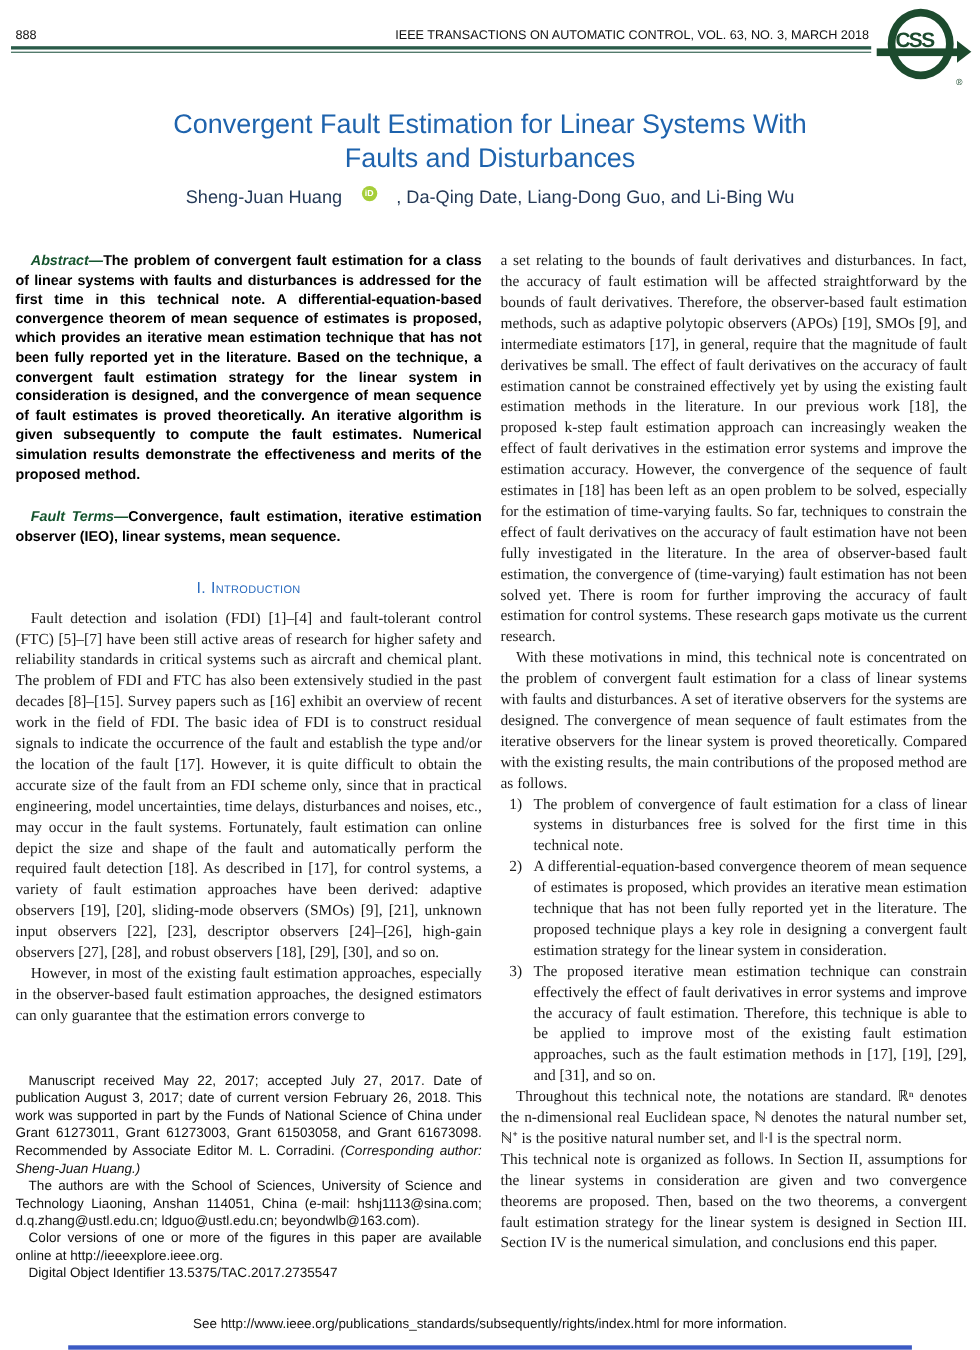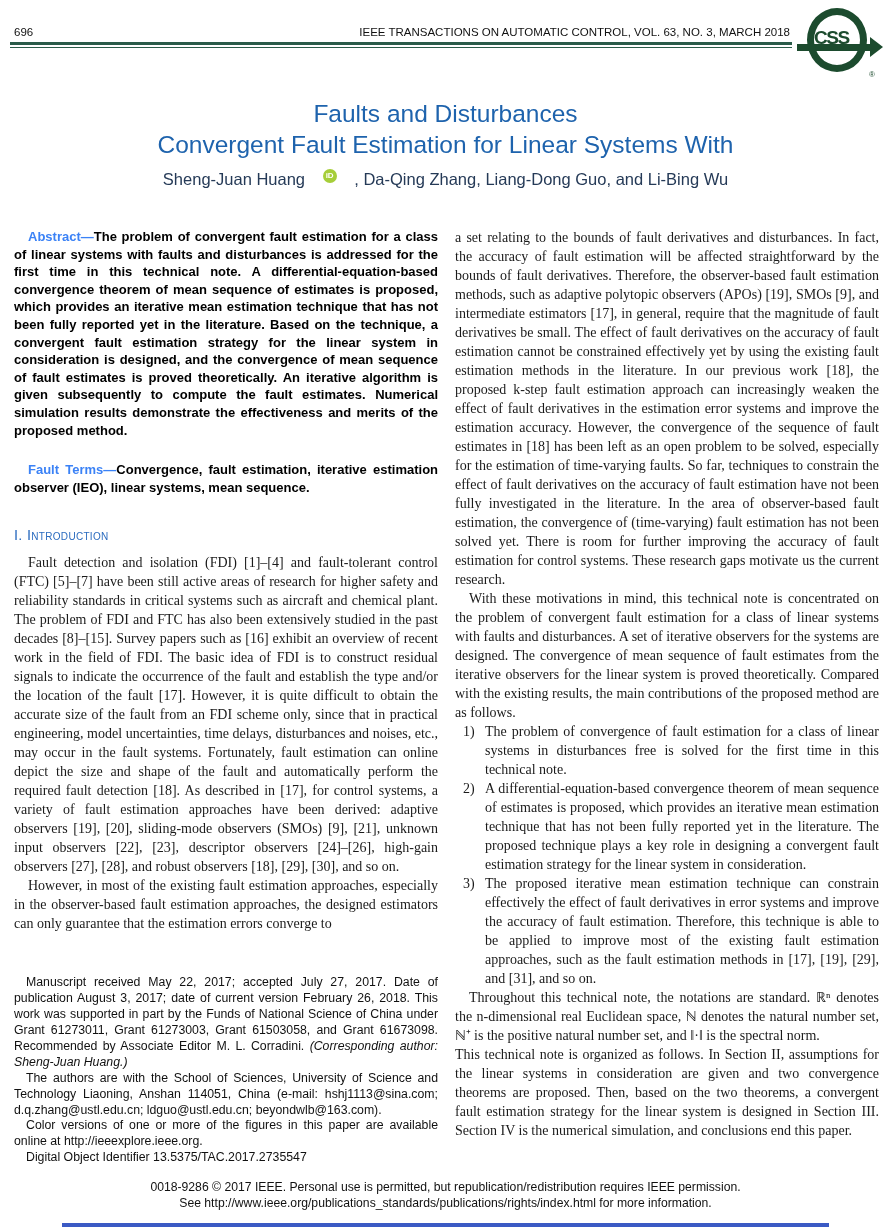--- a/index.html
+++ b/index.html
@@ -42,23 +42,23 @@
 
   
   .col{position:absolute;top:228px;width:424px;}
   .col-left{left:14px;}
   .col-right{left:455px;}
 
   .abs, .idx{font-family:"Liberation Sans", sans-serif;font-weight:bold;
     font-size:13px;line-height:17.6px;text-align:justify;color:#000;
     margin:0;text-indent:14px;}
   .idx{margin-top:22px;}
-  .lead-in{color:#3b82f6;margin-top:20px;}
+  .lead-in{font-style:italic;color:#14532d;margin-top:20px;}
 
-  .sec-heading{margin:31px 0 10px 0;text-align:left;
+  .sec-heading{margin:31px 0 10px 0;text-align:center;
     font-family:"Liberation Sans", sans-serif;font-size:14.5px;color:#2a6bbf;
     font-variant:small-caps;letter-spacing:.3px;}
 
   .body-p{margin:0;font-size:14px;line-height:19px;text-align:justify;text-indent:14px;}
   .body-p.no-indent{text-indent:0;}
 
   .fn-block{margin-top:42px;font-family:"Liberation Sans", sans-serif;
     font-size:12.3px;line-height:15.9px;text-align:justify;color:#111;}
   .fn-block p{margin:0;text-indent:12px;}
   .fn-italic{font-style:italic;}
@@ -72,46 +72,46 @@
   .pg-footer{position:absolute;bottom:16px;left:0;width:891px;text-align:center;
     font-family:"Liberation Sans", sans-serif;font-size:12.2px;line-height:16px;color:#111;}
   .bottom-bar{position:absolute;bottom:0;left:62px;width:767px;height:4px;background:#3b5ac4;}
 </style>
 </head>
 <body>
 
 <div class="page">
 
   <div class="pg-header">
-    <span>696</span>
+    <span>888</span>
     <span>IEEE TRANSACTIONS ON AUTOMATIC CONTROL, VOL. 63, NO. 3, MARCH 2018</span>
   </div>
   <div class="hdr-rule">
     <div class="thick"></div>
     <div class="thin"></div>
   </div>
 
   <div class="css-logo">
     <div class="logo-shaft"></div>
     <div class="logo-circle">
       <span>CSS</span>
     </div>
     <div class="logo-head"></div>
     <span class="logo-reg">®</span>
   </div>
 
   <div class="paper-title">
+    <div>Convergent Fault Estimation for Linear Systems With</div>
     <div>Faults and Disturbances</div>
-    <div>Convergent Fault Estimation for Linear Systems With</div>
   </div>
 
   <div class="author-line">
     <span>Sheng-Juan Huang</span>
     <span class="orcid">iD</span>
-    <span>, Da-Qing Zhang, Liang-Dong Guo, and Li-Bing Wu</span>
+    <span>, Da-Qing Date, Liang-Dong Guo, and Li-Bing Wu</span>
   </div>
 
   <div class="col col-left">
     <p class="abs">
       <span class="lead-in">Abstract—</span><span>The problem of convergent fault estimation for a class of linear systems with faults and disturbances is addressed for the first time in this technical note. A differential-equation-based convergence theorem of mean sequence of estimates is proposed, which provides an iterative mean estimation technique that has not been fully reported yet in the literature. Based on the technique, a convergent fault estimation strategy for the linear system in consideration is designed, and the convergence of mean sequence of fault estimates is proved theoretically. An iterative algorithm is given subsequently to compute the fault estimates. Numerical simulation results demonstrate the effectiveness and merits of the proposed method.</span>
     </p>
     <p class="idx">
       <span class="lead-in">Fault Terms—</span><span>Convergence, fault estimation, iterative estimation observer (IEO), linear systems, mean sequence.</span>
     </p>
 
@@ -150,19 +150,18 @@
         <span class="list-num">3)</span>
         <span>The proposed iterative mean estimation technique can constrain effectively the effect of fault derivatives in error systems and improve the accuracy of fault estimation. Therefore, this technique is able to be applied to improve most of the existing fault estimation approaches, such as the fault estimation methods in [17], [19], [29], and [31], and so on.</span>
       </div>
     </div>
 
     <p class="body-p">Throughout this technical note, the notations are standard. ℝⁿ denotes the n-dimensional real Euclidean space, ℕ denotes the natural number set, ℕ⁺ is the positive natural number set, and ‖·‖ is the spectral norm.</p>
     <p class="body-p no-indent">This technical note is organized as follows. In Section II, assumptions for the linear systems in consideration are given and two convergence theorems are proposed. Then, based on the two theorems, a convergent fault estimation strategy for the linear system is designed in Section III. Section IV is the numerical simulation, and conclusions end this paper.</p>
   </div>
 
   <div class="pg-footer">
-    <div>0018-9286 © 2017 IEEE. Personal use is permitted, but republication/redistribution requires IEEE permission.</div>
-    <div>See http://www.ieee.org/publications_standards/publications/rights/index.html for more information.</div>
+    <div>See http://www.ieee.org/publications_standards/subsequently/rights/index.html for more information.</div>
   </div>
 
   <div class="bottom-bar"></div>
 
 </div>
 
 </body></html>

